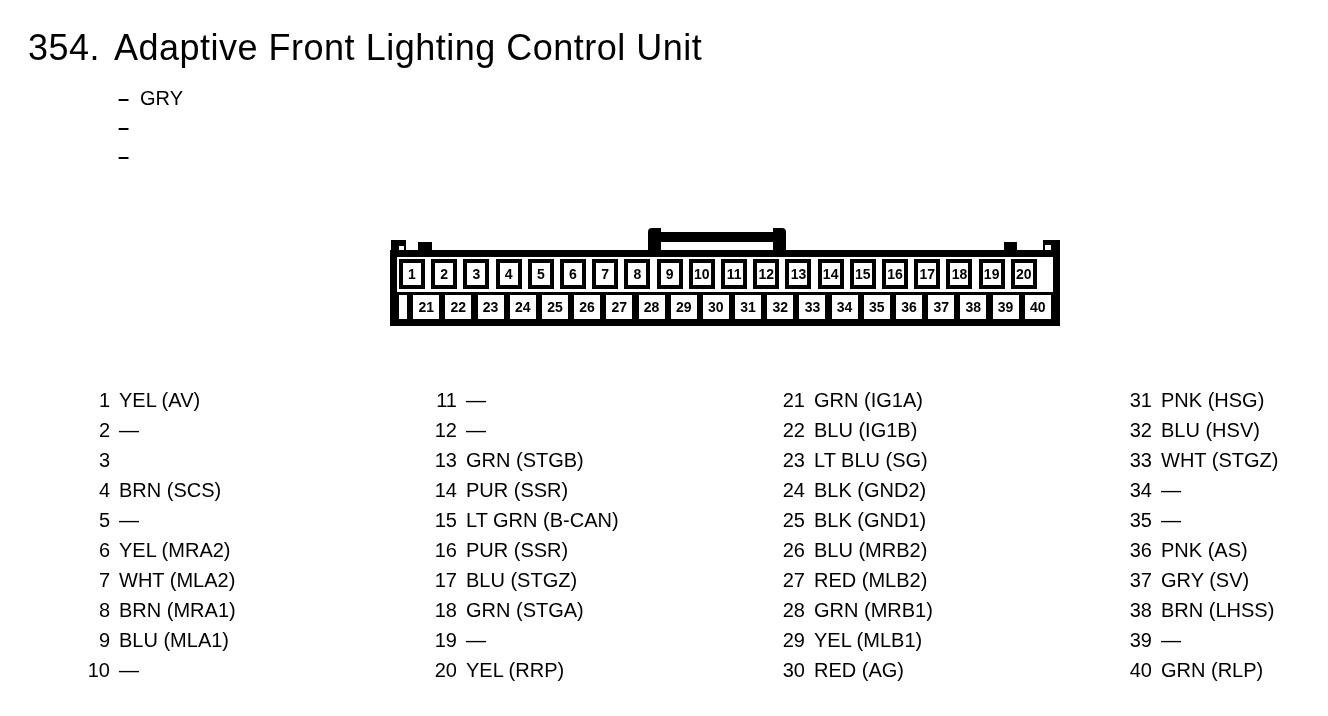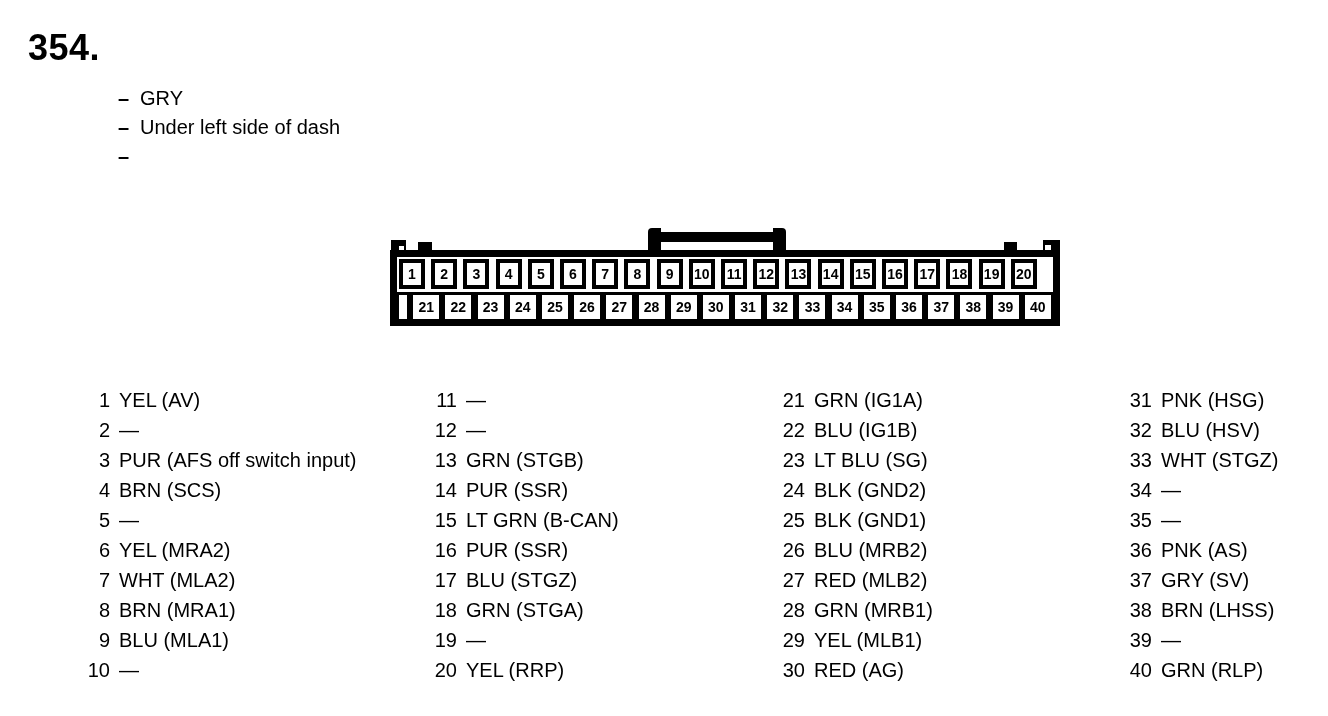--- a/index.html
+++ b/index.html
@@ -5,21 +5,21 @@
   html,body{margin:0;padding:0;}
   body{
     width:1328px;height:716px;overflow:hidden;position:relative;
     background:#fff;color:#000;
     font-family:"Liberation Sans", sans-serif;
   }
   .page{position:absolute;inset:0;}
 
   
   .title{position:absolute;left:28px;top:28px;display:flex;align-items:flex-start;
-         font-weight:bold;font-size:36px;line-height:40px;letter-spacing:0.5px;}
+         font-weight:normal;font-size:36px;line-height:40px;letter-spacing:0.5px;}
   .title-num{width:86px;flex:none;}
   .bullets{position:absolute;left:118px;top:84px;}
   .bullet{display:flex;font-size:20px;height:29px;align-items:center;}
   .bullet .marker{width:22px;flex:none;font-weight:bold;}
 
   
   .connector-wrap{position:absolute;left:390px;top:228px;width:672px;height:98px;}
   .connector-body{position:absolute;left:0;top:22px;width:670px;height:76px;
                   border:7px solid #000;background:#fff;box-sizing:border-box;}
   .latch{position:absolute;left:258px;top:0;width:138px;height:30px;
@@ -53,30 +53,30 @@
   .pin-no{width:26px;text-align:right;margin-right:9px;flex:none;}
   .pin-desc{white-space:nowrap;}
 </style>
 </head>
 <body>
 
 <div class="page">
 
   <div class="title">
     <span class="title-num">354.</span>
+    <span class="title-text">Adaptive Front Lighting Control Unit</span>
   </div>
 
   <div class="bullets">
     <div class="bullet">
       <span class="marker">–</span>
       <span>GRY</span>
     </div>
     <div class="bullet">
       <span class="marker">–</span>
-      <span>Under left side of dash</span>
     </div>
     <div class="bullet">
       <span class="marker">–</span>
     </div>
   </div>
 
   <div class="connector-wrap">
     <div class="latch"></div>
     <div class="tab tab-l1"></div>
     <div class="tab tab-l2"></div>
@@ -136,21 +136,20 @@
         <div class="pin-row-line">
           <span class="pin-no">1</span>
           <span class="pin-desc">YEL (AV)</span>
         </div>
         <div class="pin-row-line">
           <span class="pin-no">2</span>
           <span class="pin-desc">—</span>
         </div>
         <div class="pin-row-line">
           <span class="pin-no">3</span>
-          <span class="pin-desc">PUR (AFS off switch input)</span>
         </div>
         <div class="pin-row-line">
           <span class="pin-no">4</span>
           <span class="pin-desc">BRN (SCS)</span>
         </div>
         <div class="pin-row-line">
           <span class="pin-no">5</span>
           <span class="pin-desc">—</span>
         </div>
         <div class="pin-row-line">

